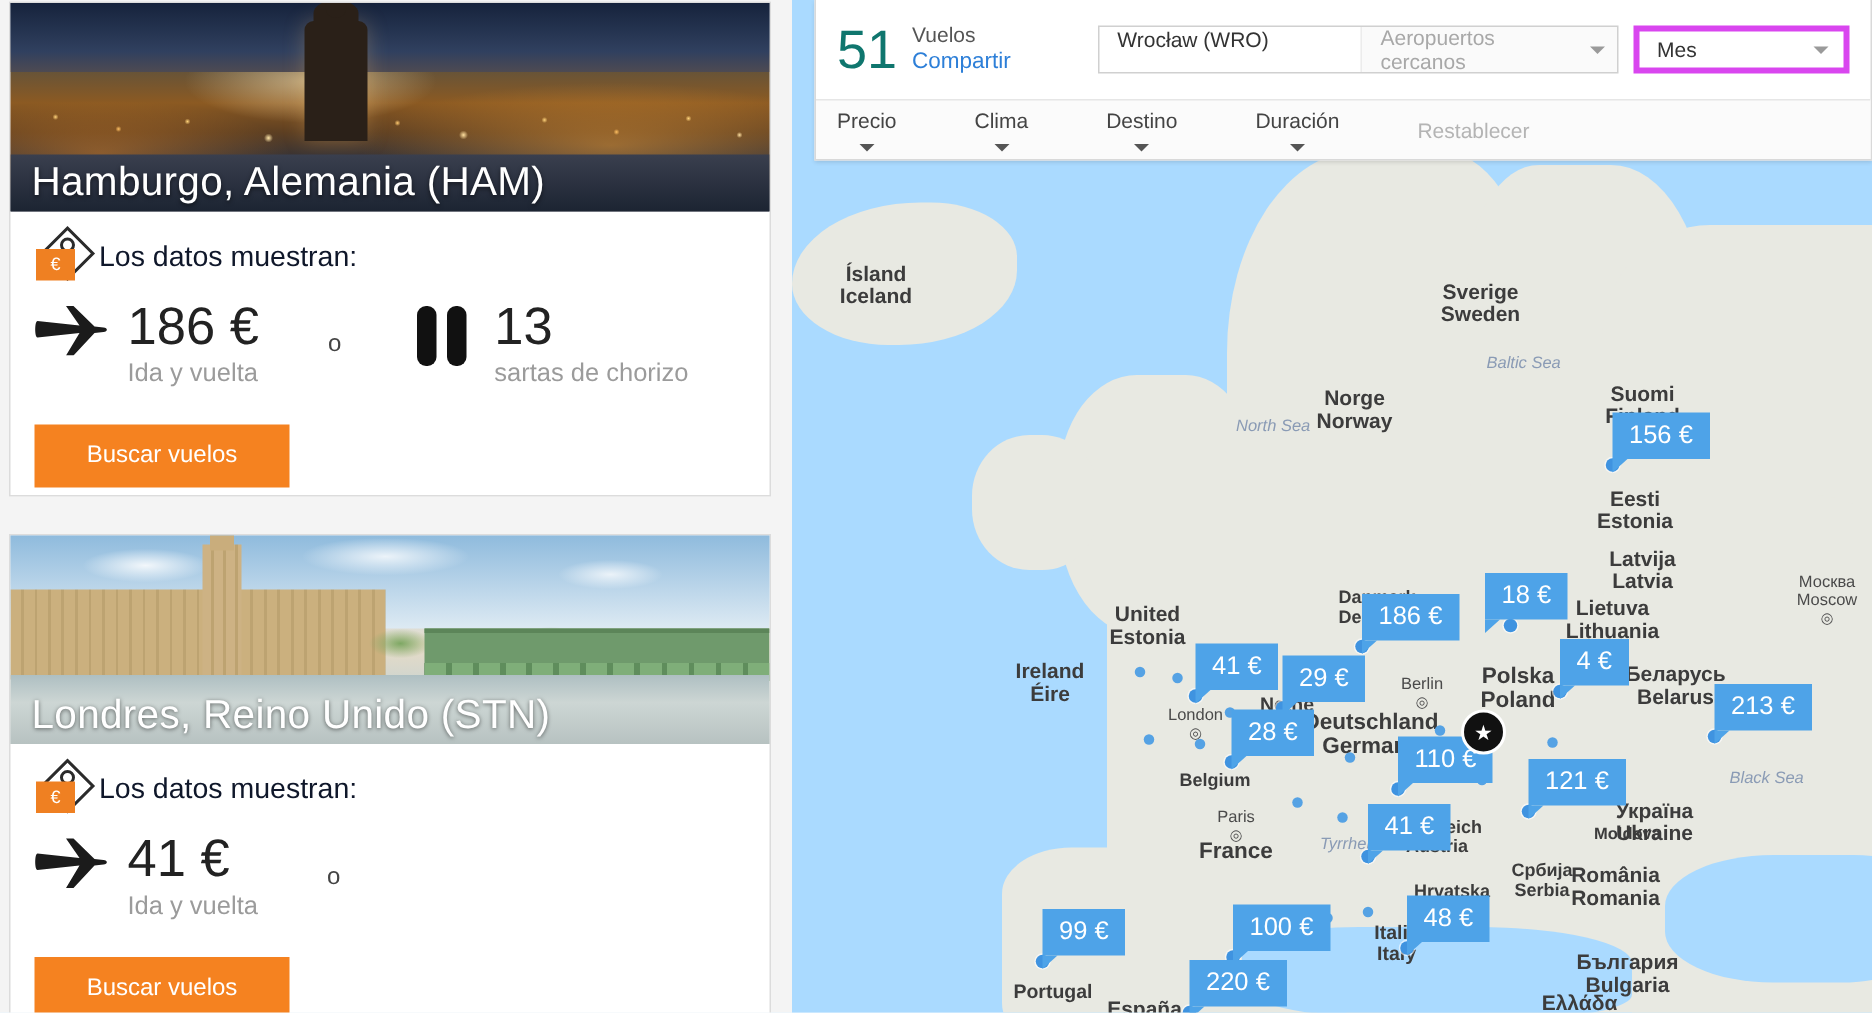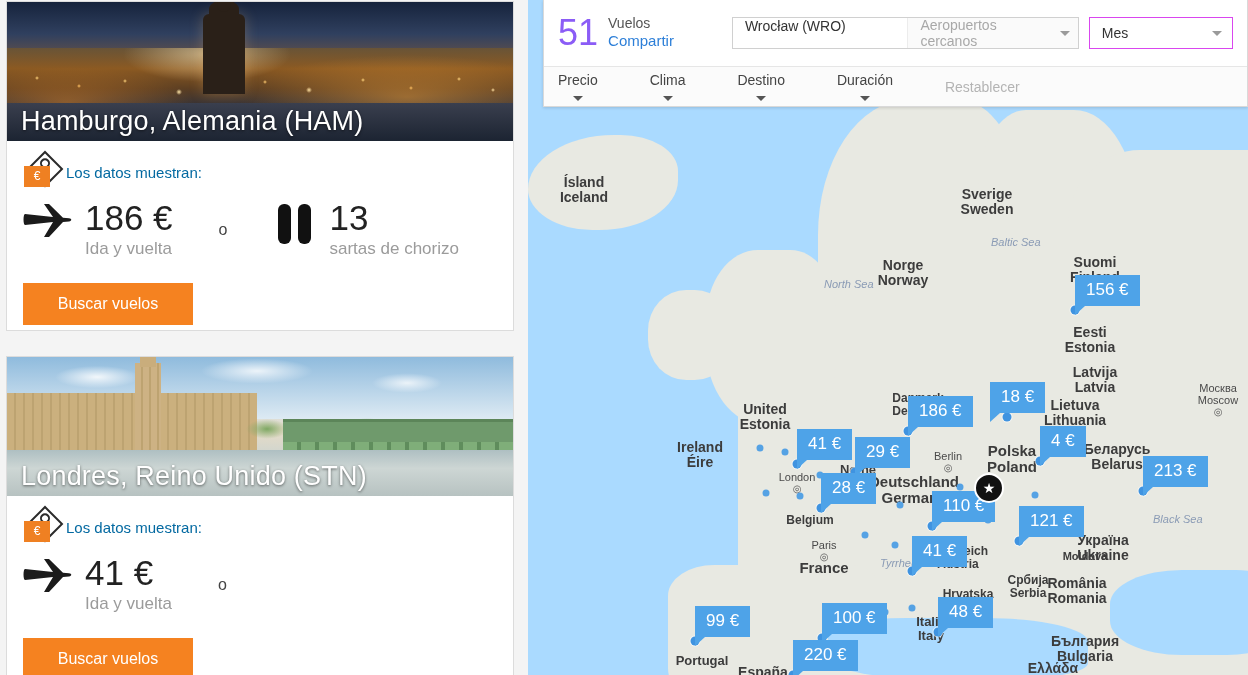--- a/index.html
+++ b/index.html
@@ -72,21 +72,21 @@
 
   .card-body{padding:14px 16px 0 16px;position:relative;}
   .datarow{display:flex;align-items:center;gap:9px;margin:2px 0 0 0;}
   .tagicon{position:relative;width:34px;height:30px;flex:0 0 34px;}
   .tagicon .sq{position:absolute;left:1px;top:9px;width:26px;height:21px;background:#ef8022;}
   .tagicon .sq span{position:absolute;left:0;right:0;top:3px;text-align:center;color:#fff;font-size:12px;}
   .tagicon .tag{position:absolute;left:9px;top:-1px;width:22px;height:22px;background:#fff;
       border:2px solid #2b2b2b;transform:rotate(45deg);}
   .tagicon .tag:after{content:"";position:absolute;left:2px;top:2px;width:6px;height:6px;
       border:2px solid #2b2b2b;border-radius:50%;background:#fff;}
-  .muestran{font-size:15px;color:#0369a1;}
+  .muestran{font-size:19px;color:#0f172a;}
 
   .stats{display:flex;align-items:flex-start;margin-top:14px;}
   .stat{display:flex;align-items:flex-start;gap:12px;}
   .plane svg{display:block;}
   .bigval{font-size:35px;color:#222;line-height:34px;font-weight:400;}
   .subval{font-size:17px;color:#9b9b9b;line-height:21px;margin-top:3px;max-width:130px;}
   .orword{font-size:16px;color:#444;align-self:center;margin:0 44px 0 46px;}
   .bottles{display:flex;gap:5px;align-items:flex-end;}
 
   .btn-buscar{display:inline-block;margin:24px 0 0 0;background:#f58220;color:#fff;border:0;
@@ -107,30 +107,30 @@
   .pricetag:after{content:"";position:absolute;left:0;bottom:-9px;border-left:10px solid #4ea3e8;
       border-bottom:9px solid transparent;}
   .origin{position:absolute;width:26px;height:26px;background:#111;border-radius:50%;
       transform:translate(-50%,-50%);border:2px solid #fff;display:flex;align-items:center;
       justify-content:center;color:#fff;font-size:14px;line-height:1;}
 
   
   .panel{position:absolute;left:543px;top:0;width:705px;background:#fff;
       border:1px solid #d9d9d9;border-top:0;box-shadow:0 1px 3px rgba(0,0,0,.14);box-sizing:border-box;}
   .panel-top{display:flex;align-items:center;height:66px;padding:0 14px;box-sizing:border-box;}
-  .bignum{font-size:36px;color:#8b5cf6;font-weight:300;line-height:36px;}
+  .bignum{font-size:36px;color:#0f766e;font-weight:300;line-height:36px;}
   .flights-wrap{margin-left:10px;line-height:1.25;}
   .flights-lbl{font-size:14px;color:#555;}
   .share-lnk{font-size:15px;color:#2d7fd8;cursor:pointer;}
   .origin-box{margin-left:58px;display:flex;align-items:flex-start;height:32px;border:1px solid #d0d0d0;
       background:#fff;box-sizing:border-box;}
   .origin-val{font-size:14px;color:#333;padding:0 12px;width:180px;box-sizing:border-box;}
   .near-ap{font-size:14px;color:#a8a8a8;padding:0 8px 0 12px;display:flex;align-items:center;gap:8px;
       background:#fafafa;height:100%;box-sizing:border-box;border-left:1px solid #ececec;cursor:pointer;}
-  .mes-box{margin-left:10px;width:148px;height:32px;border:1px solid #d946ef;background:#fff;
+  .mes-box{margin-left:10px;width:148px;height:32px;border:4px solid #d946ef;background:#fff;
       display:flex;align-items:center;justify-content:space-between;padding:0 10px 0 12px;
       box-sizing:border-box;font-size:14px;color:#333;cursor:pointer;}
   .caret{width:0;height:0;border-left:5px solid transparent;border-right:5px solid transparent;
       border-top:5px solid #9a9a9a;}
   .caret-dark{border-top-color:#555;}
   .panel-bot{display:flex;align-items:center;height:40px;border-top:1px solid #e6e6e6;background:#fbfbfb;
       padding:0 14px;box-sizing:border-box;}
   .filter{display:flex;align-items:center;gap:8px;font-size:14px;color:#444;margin-right:52px;cursor:pointer;flex-direction:column;}
   .reset{font-size:14px;color:#b4b4b4;cursor:pointer;}
 </style>

